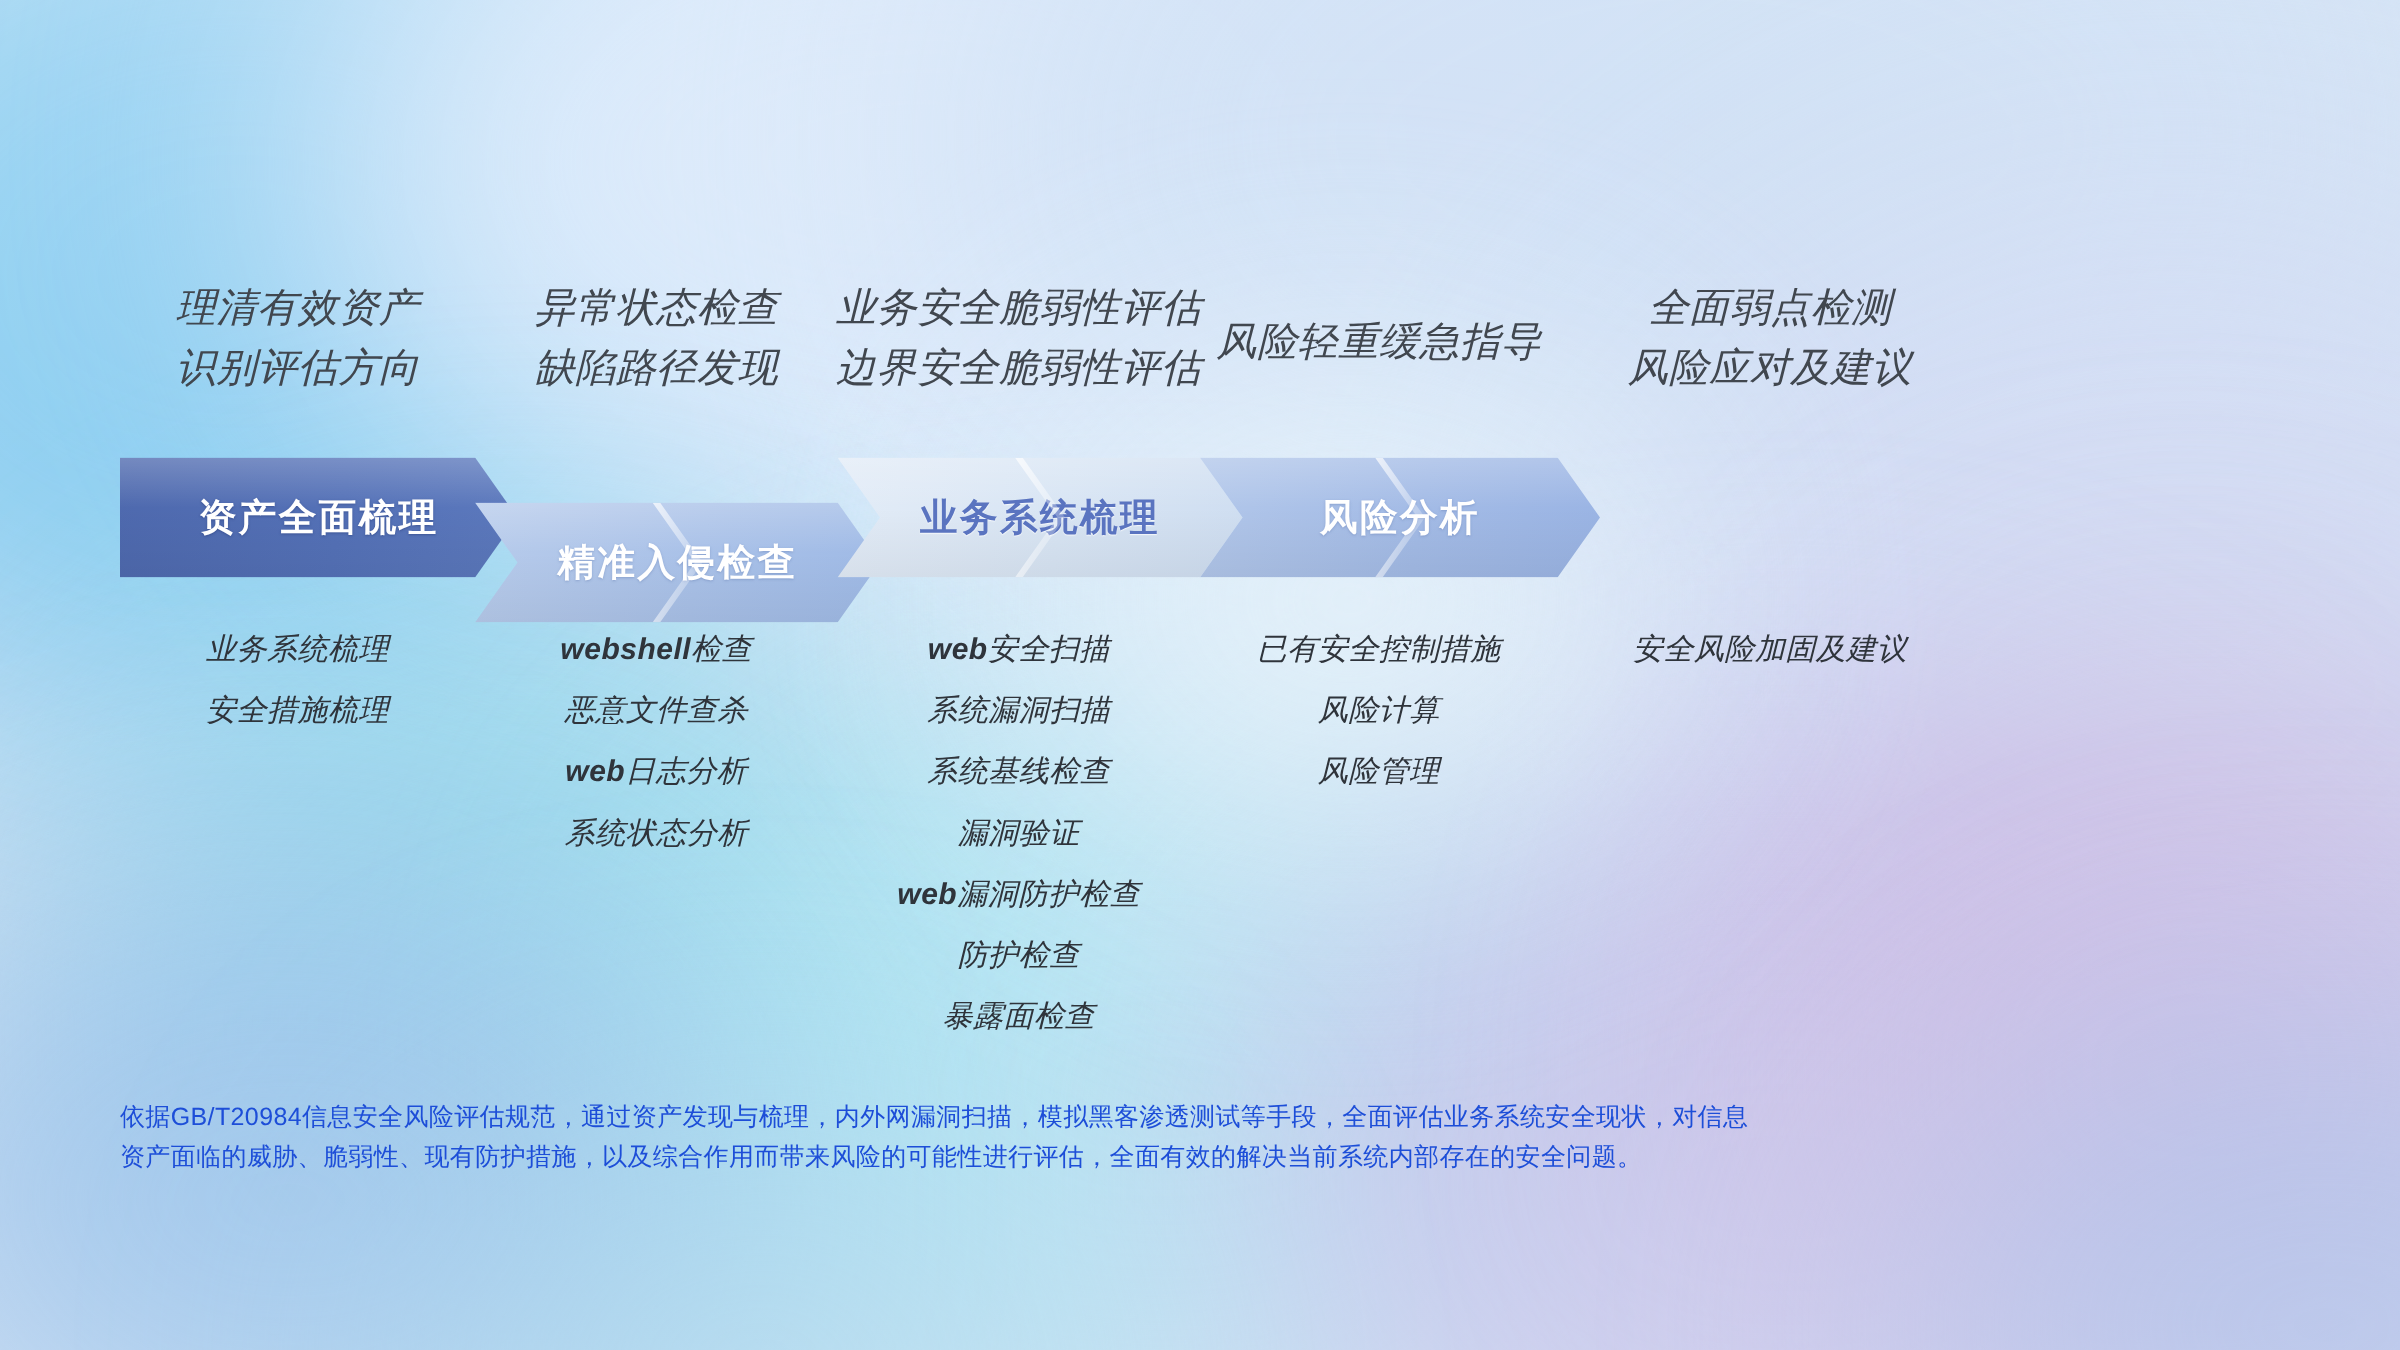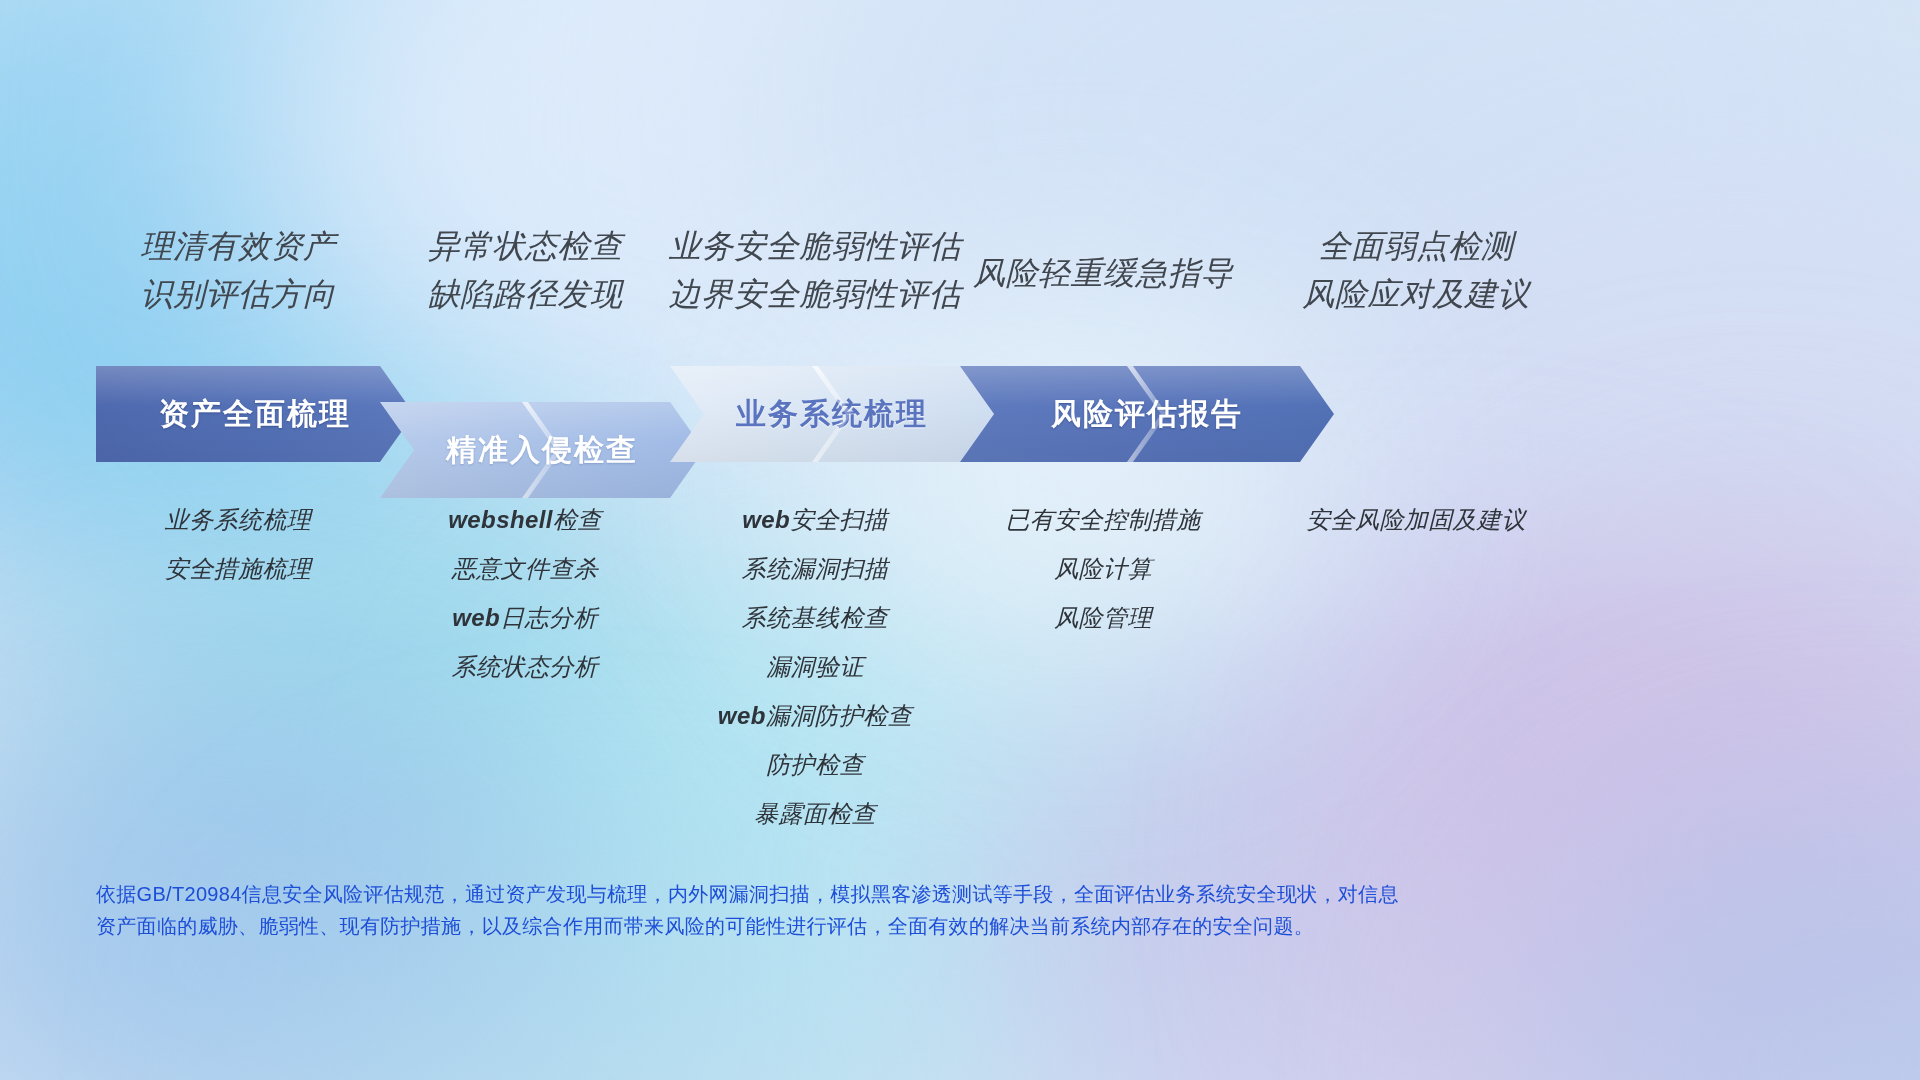--- a/index.html
+++ b/index.html
@@ -157,23 +157,23 @@
       <span class="lbl">资产全面梳理</span>
     </div>
     <div class="arrow a2 notch">
       <span class="sep"></span>
       <span class="lbl">精准入侵检查</span>
     </div>
     <div class="arrow a3 notch">
       <span class="sep"></span>
       <span class="lbl">业务系统梳理</span>
     </div>
-    <div class="arrow a5 notch">
+    <div class="arrow a4 notch">
       <span class="sep"></span>
-      <span class="lbl">风险评估报告</span>
+      <span class="lbl">风险分析</span>
     </div>
   </div>
 
   <div class="cols" id="bottom-row">
     <div class="col w1">
         <div class="botlist">
       <div class="bottext">业务系统梳理</div>
       <div class="bottext">安全措施梳理</div>
     </div>
       </div>

